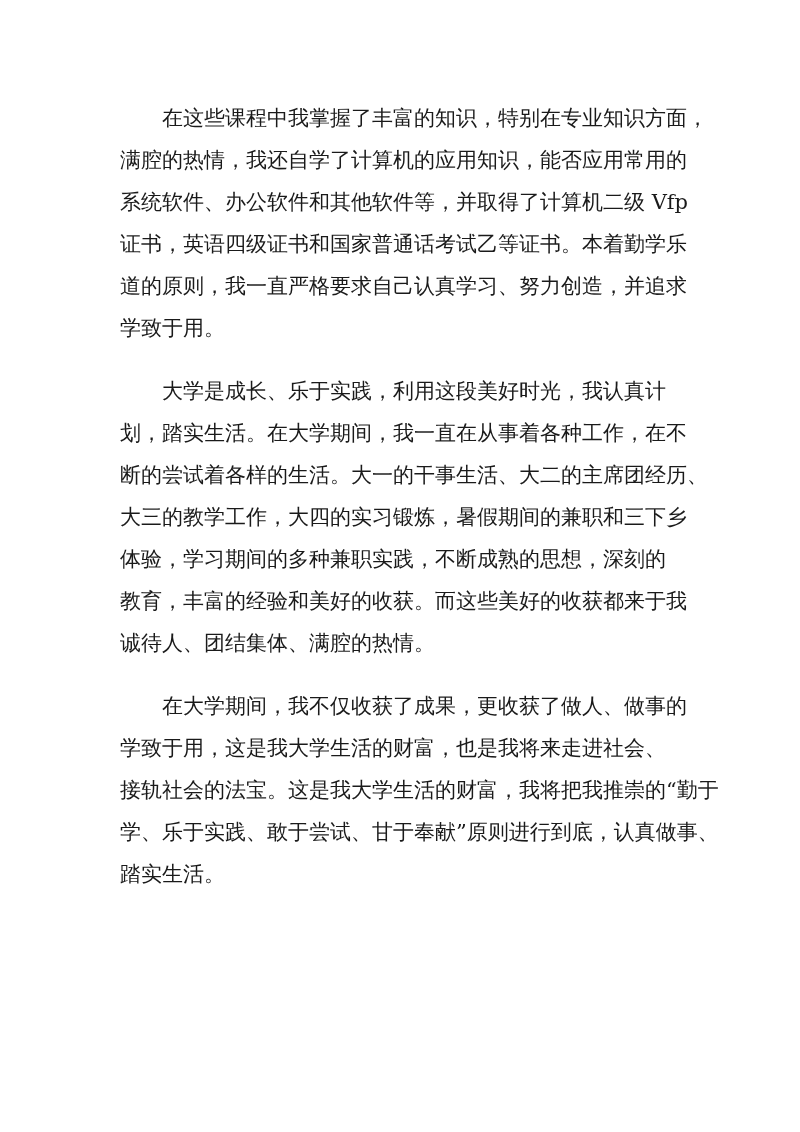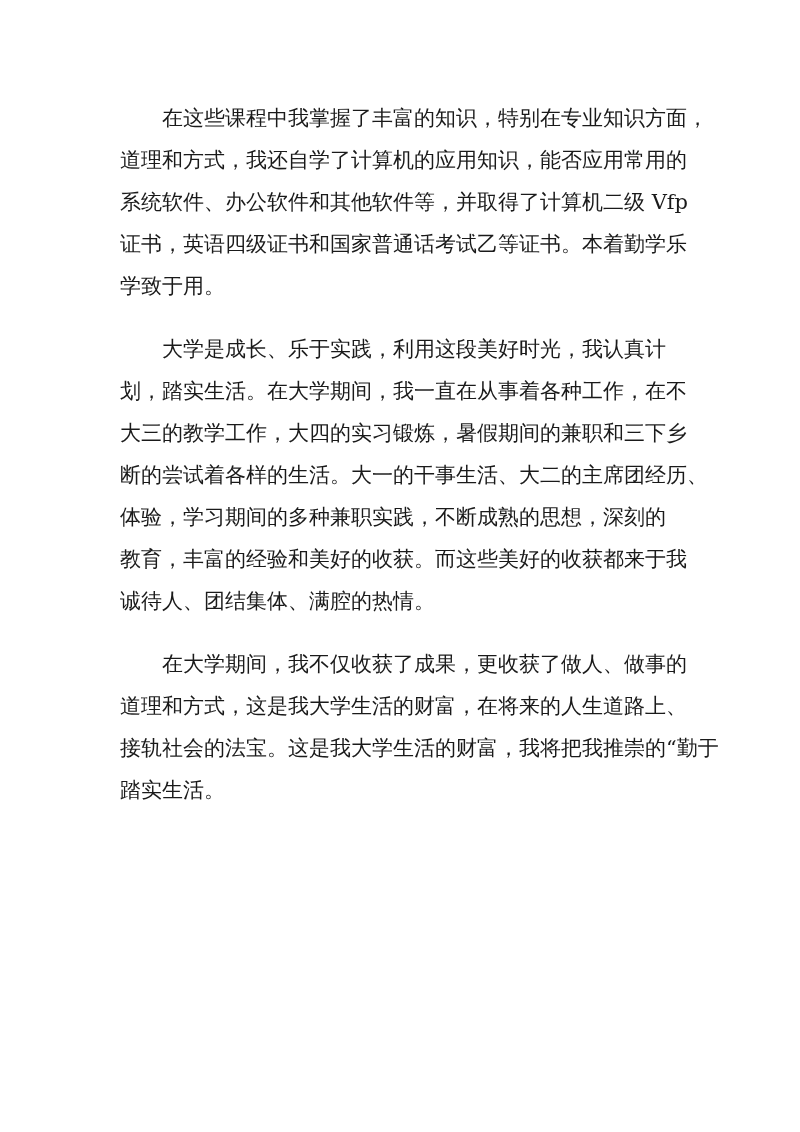--- a/index.html
+++ b/index.html
@@ -44,37 +44,39 @@
     }
   </style>
 </head>
 <body>
 
 <div class="page">
   <div class="content">
 
     <div class="para-wrap">
       <span class="line first">在这些课程中我掌握了丰富的知识，特别在专业知识方面，</span>
-      <span class="line">道理和方式，我还自学了计算机的应用知识，能否应用常用的</span>
+      <span class="line">满腔的热情，我还自学了计算机的应用知识，能否应用常用的</span>
       <span class="line">系统软件、办公软件和其他软件等，并取得了计算机二级 Vfp</span>
       <span class="line">证书，英语四级证书和国家普通话考试乙等证书。本着勤学乐</span>
+      <span class="line">道的原则，我一直严格要求自己认真学习、努力创造，并追求</span>
       <span class="line">学致于用。</span>
     </div>
 
     <div class="para-wrap">
       <span class="line first">大学是成长、乐于实践，利用这段美好时光，我认真计</span>
       <span class="line">划，踏实生活。在大学期间，我一直在从事着各种工作，在不</span>
+      <span class="line">断的尝试着各样的生活。大一的干事生活、大二的主席团经历、</span>
       <span class="line">大三的教学工作，大四的实习锻炼，暑假期间的兼职和三下乡</span>
-      <span class="line">断的尝试着各样的生活。大一的干事生活、大二的主席团经历、</span>
       <span class="line">体验，学习期间的多种兼职实践，不断成熟的思想，深刻的</span>
       <span class="line">教育，丰富的经验和美好的收获。而这些美好的收获都来于我</span>
       <span class="line">诚待人、团结集体、满腔的热情。</span>
     </div>
 
     <div class="para-wrap">
       <span class="line first">在大学期间，我不仅收获了成果，更收获了做人、做事的</span>
-      <span class="line">道理和方式，这是我大学生活的财富，在将来的人生道路上、</span>
+      <span class="line">学致于用，这是我大学生活的财富，也是我将来走进社会、</span>
       <span class="line">接轨社会的法宝。这是我大学生活的财富，我将把我推崇的“勤于</span>
+      <span class="line">学、乐于实践、敢于尝试、甘于奉献”原则进行到底，认真做事、</span>
       <span class="line">踏实生活。</span>
     </div>
 
   </div>
 </div>
 
 </body></html>

